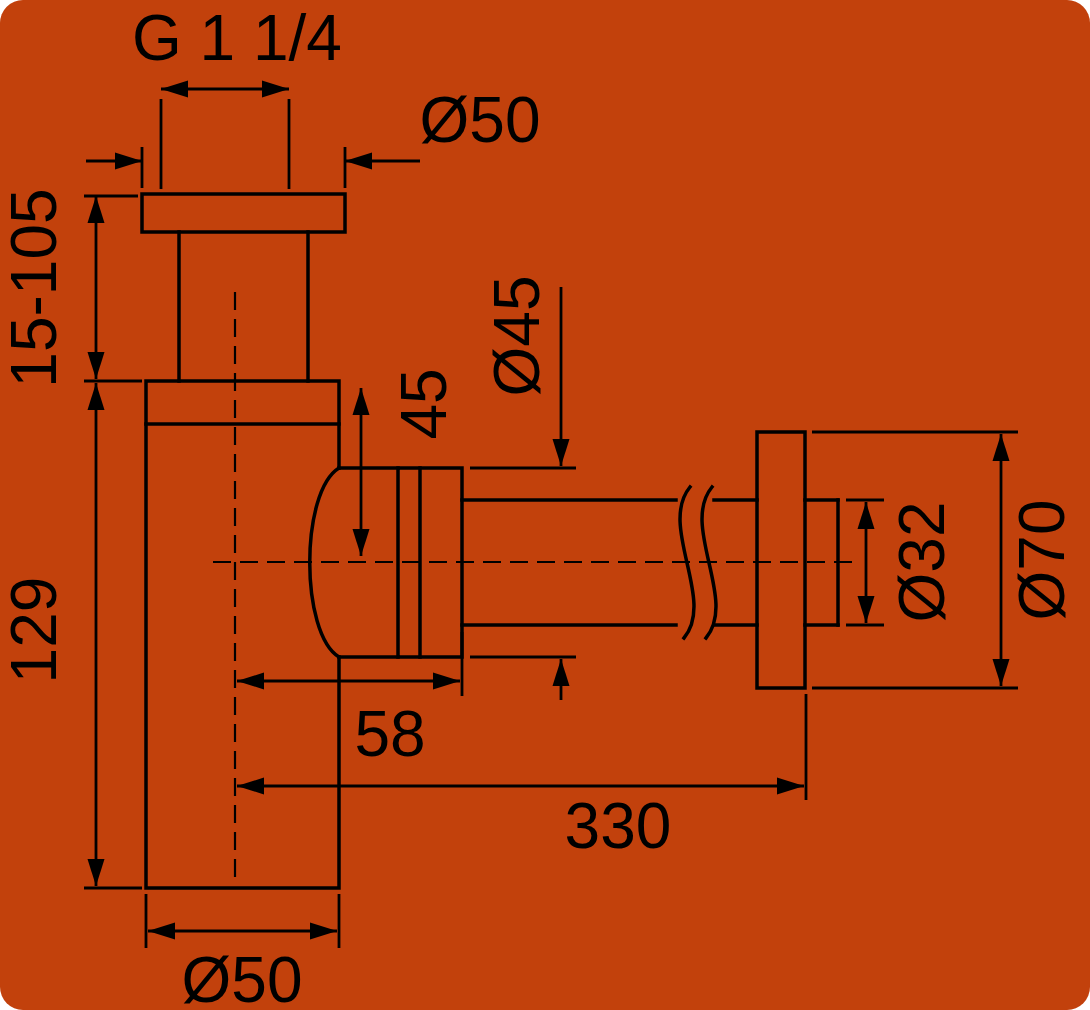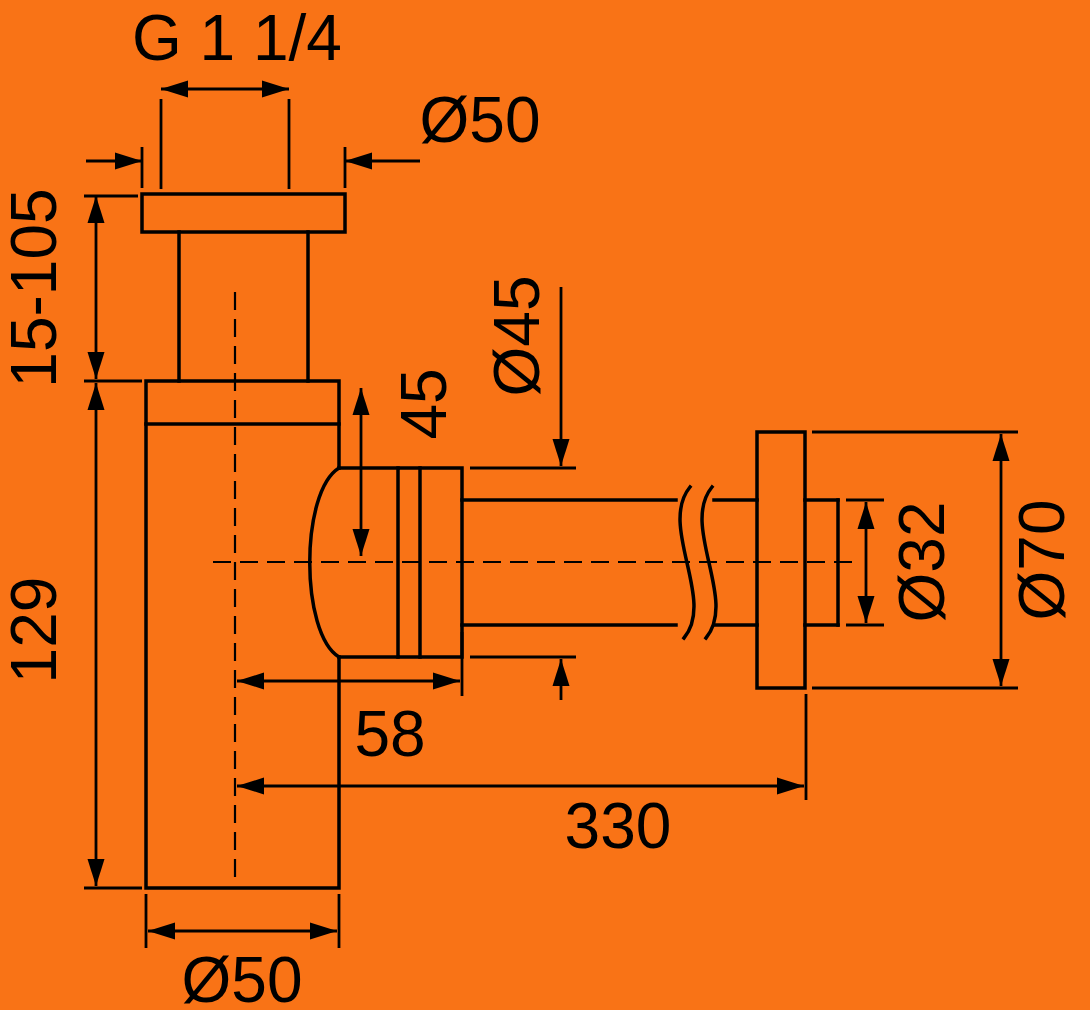--- a/index.html
+++ b/index.html
@@ -1,16 +1,16 @@
 <!DOCTYPE html>
 <html><head>
 <meta charset="utf-8">
 <style>
   html,body{margin:0;padding:0;background:#ffffff;}
-  .frame{width:1090px;height:1010px;background:#f97316;position:relative;overflow:hidden;}
+  .frame{width:1090px;height:1010px;background:#c2410c;position:relative;overflow:hidden;border-radius:23px;}
   svg{display:block;}
   .p{fill:none;stroke-width:3.5;stroke-linecap:square;}
   .d{fill:none;stroke-width:2.8;stroke-linecap:butt;}
   .c{fill:none;stroke-width:2.2;stroke-dasharray:18 9;}
   text{font-family:"Liberation Sans",sans-serif;font-size:64px;font-weight:400;fill:#000;stroke:none;}
 </style>
 </head>
 <body>
 
 <div class="frame">

